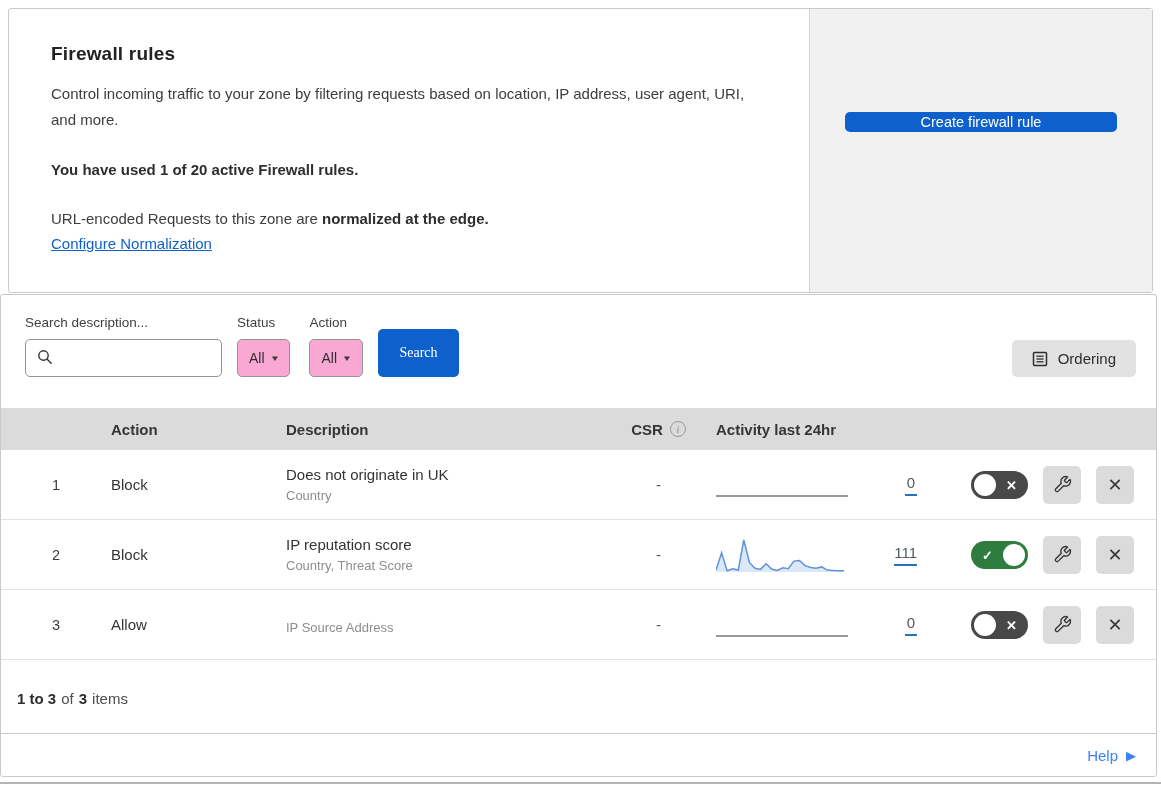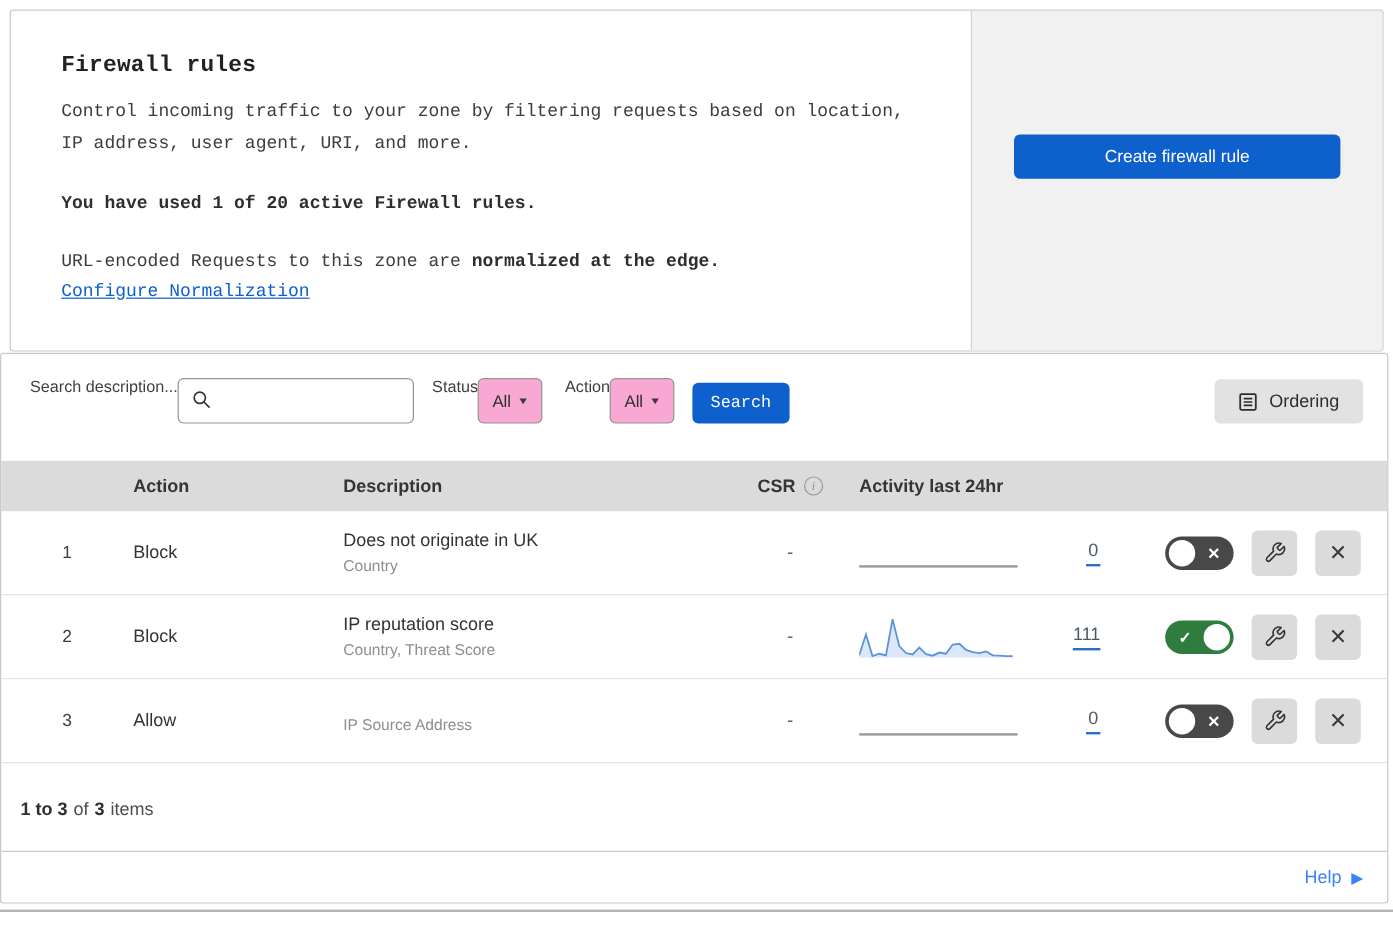--- a/index.html
+++ b/index.html
@@ -2,53 +2,53 @@
 <html><head>
 <meta charset="utf-8">
 <style>
   * { box-sizing: border-box; margin: 0; padding: 0; }
   html,body { width: 1161px; height: 791px; background: #fff;
     font-family: "Liberation Sans", sans-serif; color: #383838; overflow: hidden; }
 
   
   .top-card { display: flex; margin: 8px 8px 0 8px; height: 285px;
     border: 1px solid #c9c9c9; border-radius: 3px; background: #fff; }
-  .top-left { flex: 1; padding: 34px 40px 0 42px; font-family: Liberation Mono, monospace; }
+  .top-left { flex: 1; padding: 34px 40px 0 42px; }
   .page-title { font-size: 19px; font-weight: 600; color: #222; letter-spacing: .2px; }
   .desc { margin-top: 16px; font-size: 15px; line-height: 26px; color: #3d3d3d; max-width: 720px; }
   .usage { margin-top: 28px; font-size: 15px; font-weight: 700; color: #2e2e2e; }
   .norm { margin-top: 32px; font-size: 15px; color: #3d3d3d; }
   .norm b { font-weight: 700; color: #2e2e2e; }
   .link { display: inline-block; margin-top: 8px; font-size: 15px; color: #0e60cc;
     text-decoration: underline; cursor: pointer; }
   .top-right { flex: 0 0 343px; background: #f1f1f1; border-left: 1px solid #d4d4d4;
     padding-top: 103px; }
-  .btn-primary { display: block; width: 272px; height: 37px; margin: 0 auto 13px auto;
+  .btn-primary { display: block; width: 272px; height: 20px; margin: 0 auto 13px auto;
     background: #0e60cc; color: #fff; border: 0; border-radius: 5px; font-size: 14.5px;
     font-family: inherit; cursor: pointer; }
 
   
   .main-card { margin: 1px 4px 0 0; border: 1px solid #c9c9c9; border-radius: 3px;
     background: #fff; }
 
   
   .filter-bar { display: flex; align-items: flex-end; padding: 20px 20px 31px 24px; }
-  .fgroup { display: flex; flex-direction: row; }
+  .fgroup { display: flex; flex-direction: column; }
   .flabel { font-size: 13.5px; color: #3f3f3f; margin-bottom: 9px; }
   .search-box { position: relative; width: 197px; height: 38px; }
   .search-box input { width: 100%; height: 100%; border: 1px solid #949494; border-radius: 5px;
     padding: 0 10px 0 36px; font-size: 14px; font-family: inherit; color: #333; outline: none; }
   .mag { position: absolute; left: 12px; top: 10px; }
   .dropdown { display: flex; align-items: center; justify-content: center; gap: 6px;
     height: 38px; padding: 0 11px; border: 1px solid #949494; border-radius: 5px;
     font-size: 14px; color: #2e2e2e; cursor: pointer; background: #f9a8d4; }
   .caret { font-size: 8px; color: #3c3c3c; transform: scaleX(1.3); }
   .gap15 { width: 15px; } .gap19 { width: 19px; }
-  .search-btn { width: 81px; height: 34px; background: #0e60cc; color: #fff; border: 0;
-    border-radius: 5px; font-size: 14px; font-family: Liberation Mono, monospace; cursor: pointer; }
+  .search-btn { width: 81px; height: 48px; background: #0e60cc; color: #fff; border: 0;
+    border-radius: 5px; font-size: 14px; font-family: Liberation Serif, serif; cursor: pointer; }
   .ordering-btn { margin-left: auto; display: flex; align-items: center; gap: 10px;
     height: 37px; padding: 0 20px; background: #e2e2e2; border: 0; border-radius: 5px;
     font-size: 15px; color: #2e2e2e; font-family: inherit; cursor: pointer; }
 
   
   .trow { display: flex; align-items: center; }
   .thead { height: 42px; background: #dbdbdb; font-size: 15px; font-weight: 600; color: #353535; }
   .col-num { flex: 0 0 110px; display: flex; justify-content: center; }
   .col-action { flex: 0 0 175px; }
   .col-desc { flex: 0 0 315px; }

